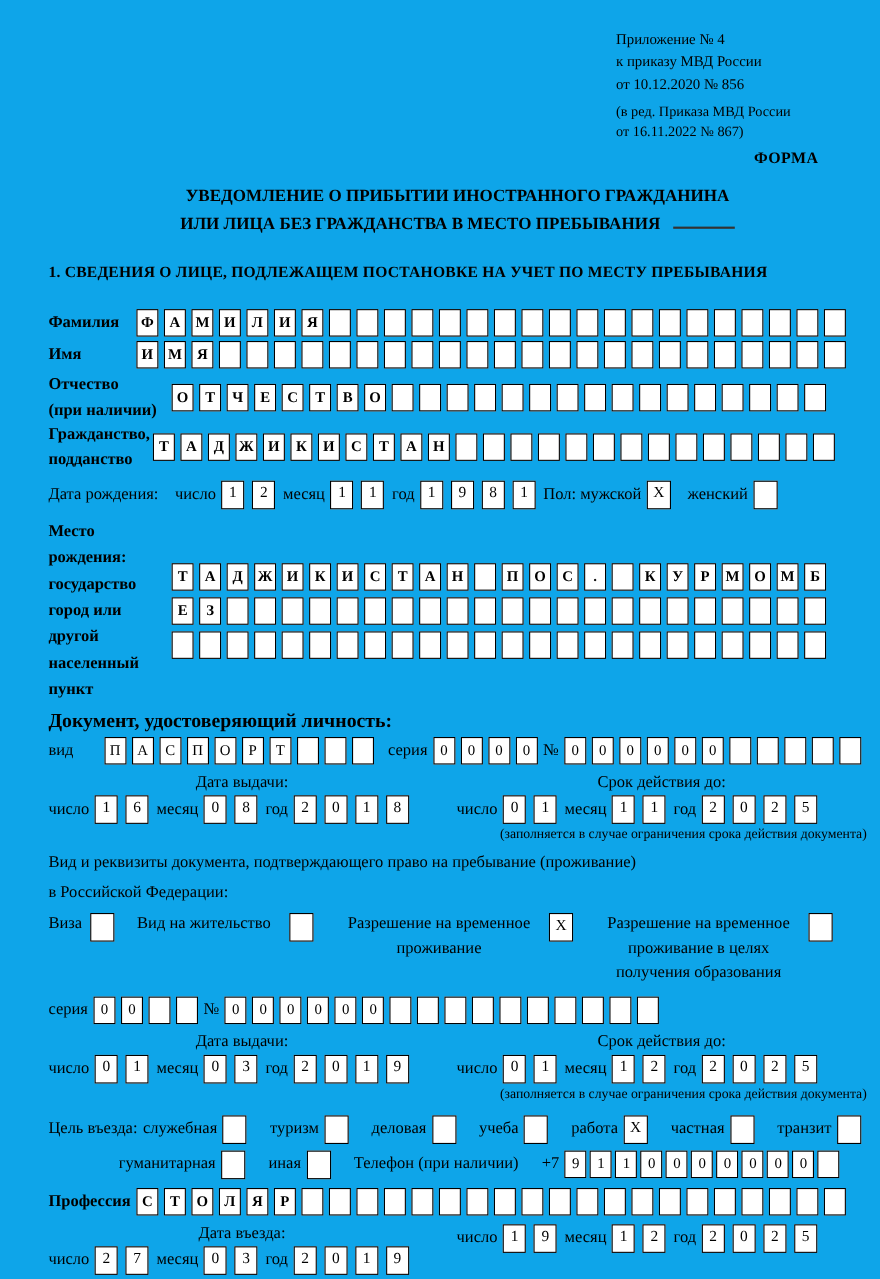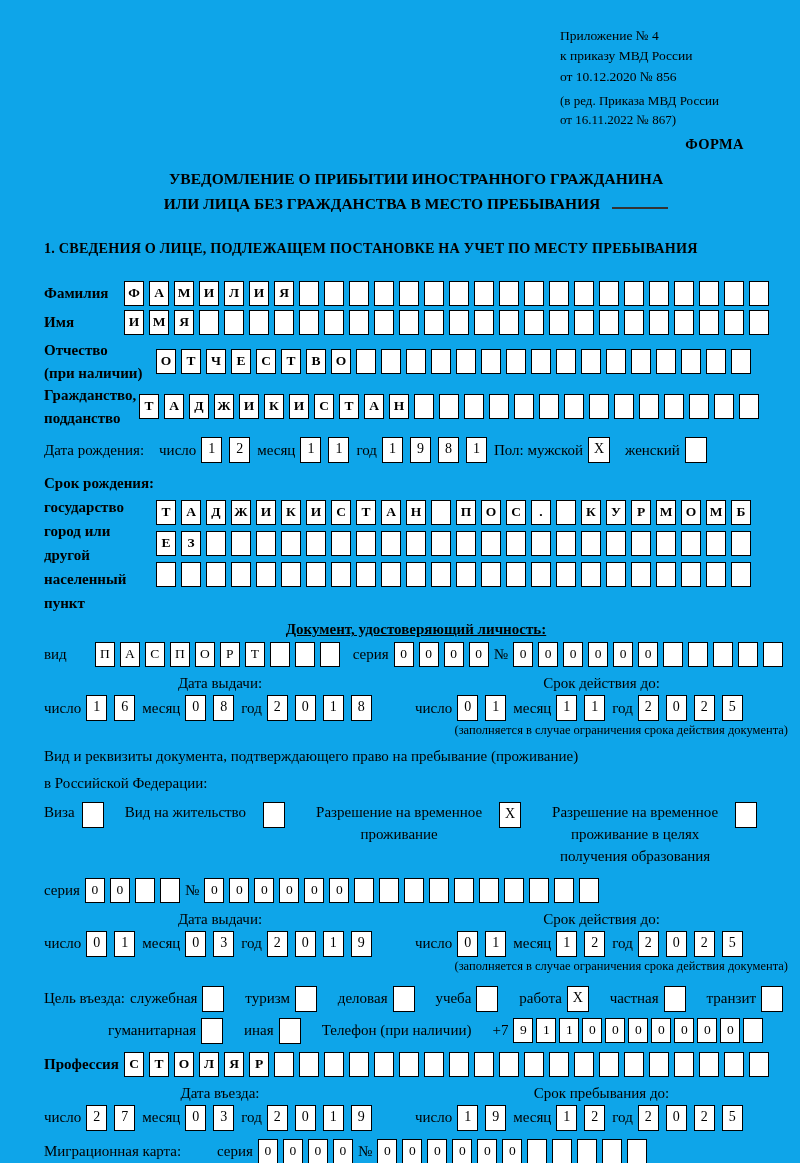--- a/index.html
+++ b/index.html
@@ -30,21 +30,21 @@
   .mt4{margin-top:4px;} .mt6{margin-top:6px;} .mt8{margin-top:8px;} .mt10{margin-top:10px;}
   .mt12{margin-top:12px;} .mt24{margin-top:24px;}
   
   .dates{display:flex;margin-top:8px;gap:19px;}
   .dcol1{width:352px;} .dcol2{flex:1;}
   .dtitle{text-align:center;font-size:15px;margin-bottom:3px;}
   .dline{display:flex;align-items:center;}
   .dlbl{font-size:15px;margin-right:5px;white-space:nowrap;}
   .gap{width:10px;} .gap16{width:16px;}
   .note{font-size:12.5px;text-align:right;margin-top:2px;}
-  .doc-h{text-align:center;font-weight:bold;font-size:15px;margin-top:6px;text-decoration:underline;}
+  .doc-h{text-align:left;font-weight:bold;font-size:18px;margin-top:6px;}
   
   .opts{display:flex;align-items:flex-start;margin-top:8px;}
   .opt{display:flex;align-items:flex-start;}
   .opt-label{font-size:15px;margin-right:7px;line-height:1.45;}
   .opt-label.c{text-align:center;}
   
   .popt{display:flex;align-items:center;}
   .plbl{font-size:15px;margin-right:5px;white-space:nowrap;}
   .sp{flex:1;}
   
@@ -233,21 +233,21 @@
       </span>
     <span class="gap"></span>
     <span class="dlbl">женский</span>
     <span class="boxrow cbx">
         <span class="cell"></span>
       </span>
   </div>
 
   <div class="frow mt8">
     <div class="lblcol w112" style="line-height:1.6;">
-      <div>Срок рождения:</div>
+      <div>Место рождения:</div>
       <div>государство</div>
       <div>город или другой</div>
       <div>населенный пункт</div>
     </div>
     <div>
       <div class="boxrow" style="margin-bottom:6px;">
           <span class="cell">Т</span>
           <span class="cell">А</span>
           <span class="cell">Д</span>
           <span class="cell">Ж</span>
@@ -655,21 +655,20 @@
         <span class="dlbl">год</span>
         <span class="boxrow dcells">
             <span class="cell">2</span>
             <span class="cell">0</span>
             <span class="cell">1</span>
             <span class="cell">9</span>
           </span>
       </div>
     </div>
     <div class="dcol2">
-      <div class="dtitle">Срок пребывания до:</div>
       <div class="dline">
         <span class="dlbl">число</span>
         <span class="boxrow dcells">
             <span class="cell">1</span>
             <span class="cell">9</span>
           </span>
         <span class="dlbl">месяц</span>
         <span class="boxrow dcells">
             <span class="cell">1</span>
             <span class="cell">2</span>

